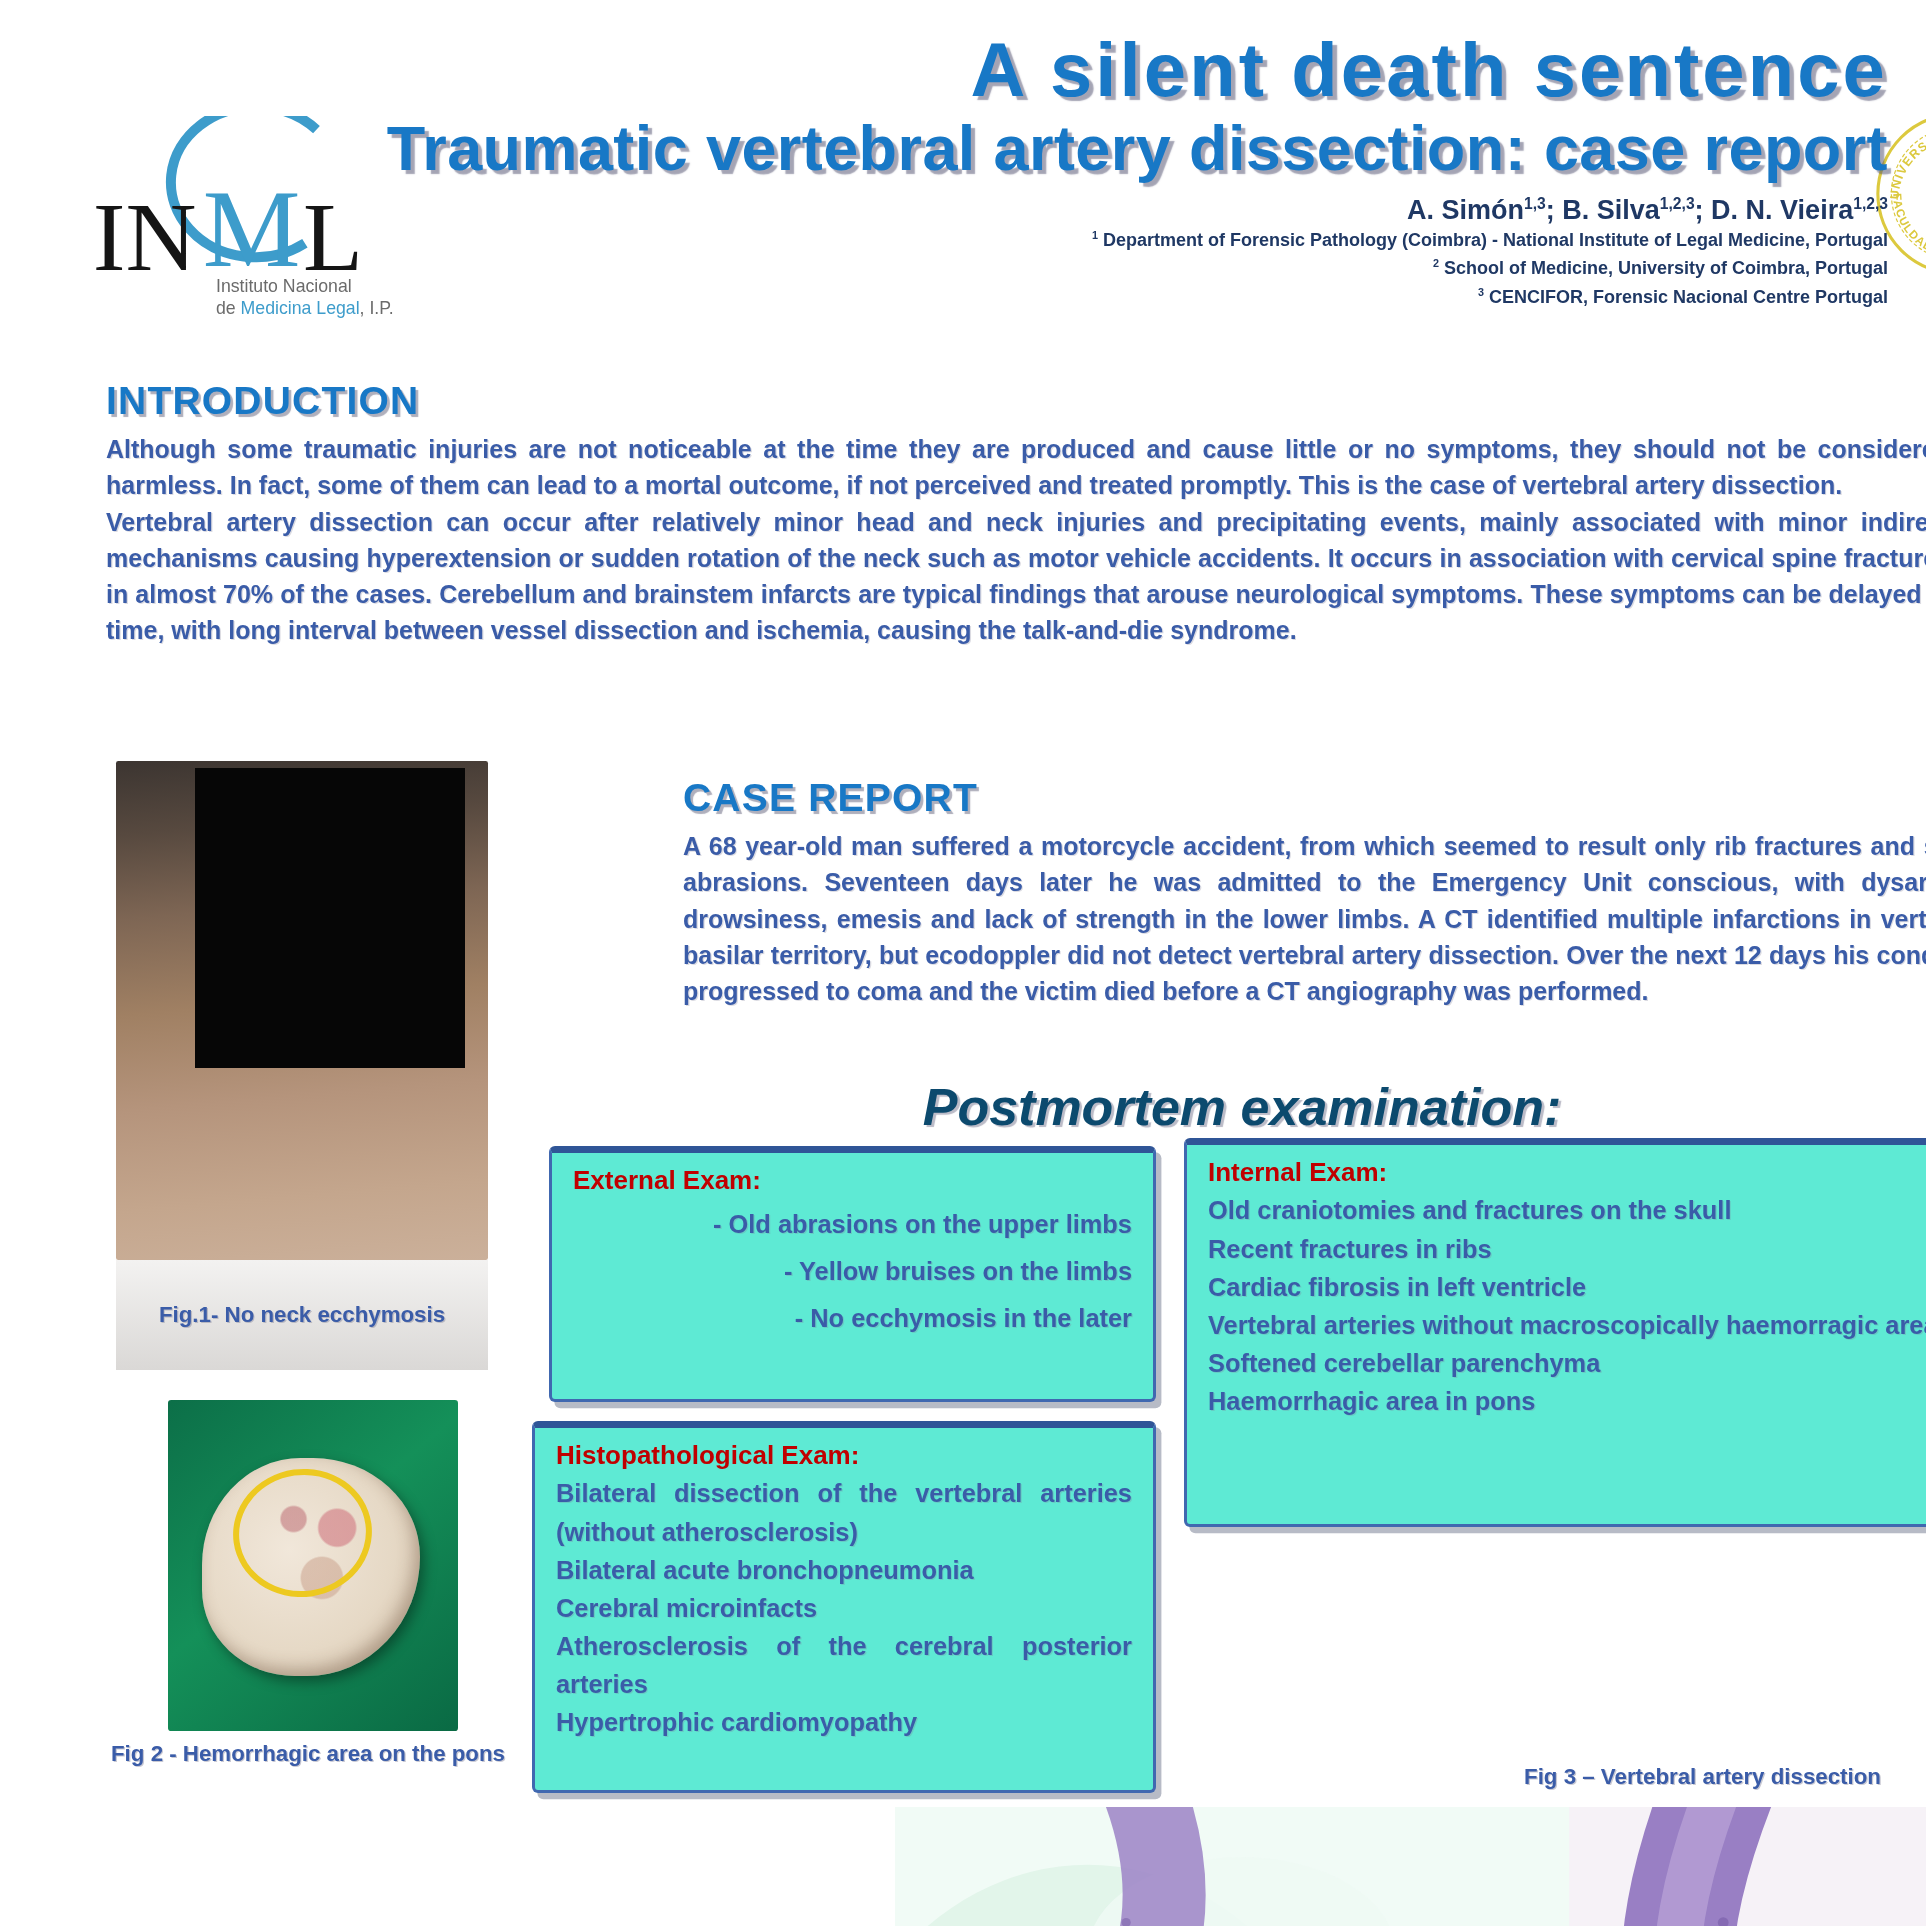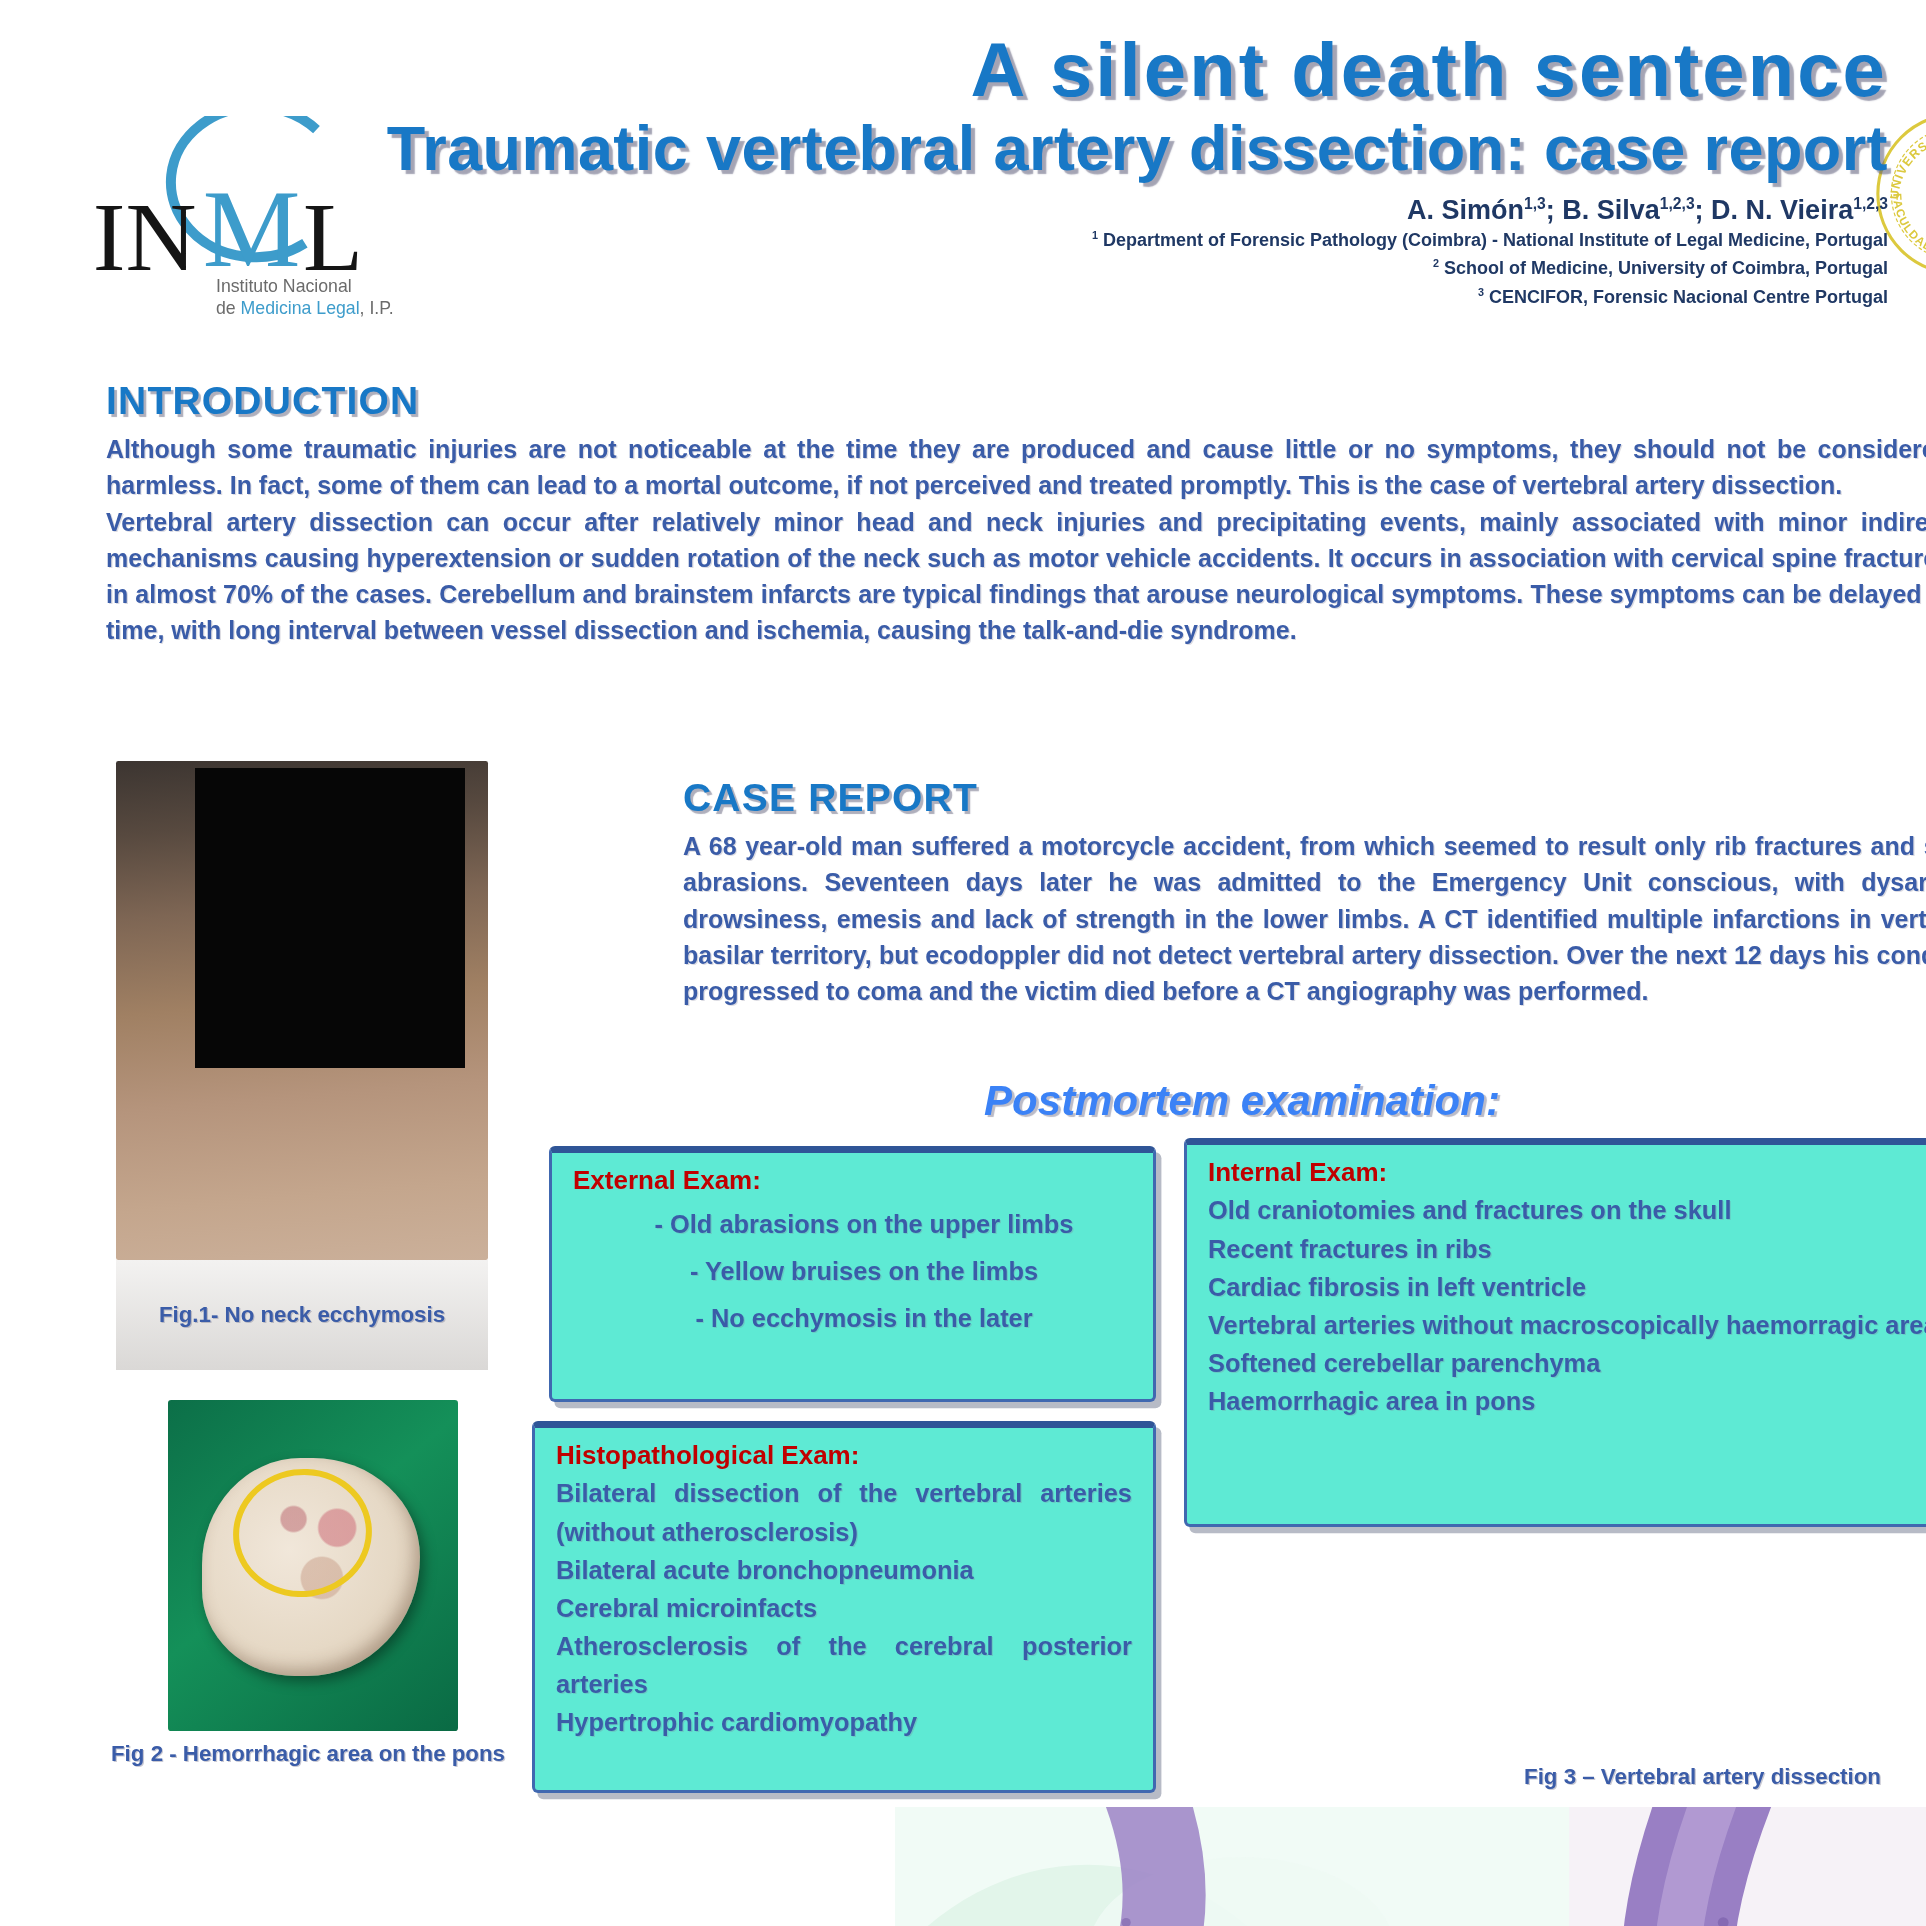--- a/index.html
+++ b/index.html
@@ -34,36 +34,36 @@
   .section-heading{
     font-size:39px;font-weight:bold;color:#1878C6;letter-spacing:1.2px;
     text-shadow:2.7px 2.7px 0.8px rgba(96,96,122,.5);
   }
   .body-text{
     font-size:25px;font-weight:bold;color:#3A5CA8;text-align:justify;line-height:1.45;
     text-shadow:1.2px 1.2px 0.4px rgba(125,125,150,.28);
   }
   .body-text p{margin:0;}
   .postmortem{
-    font-size:42px;font-weight:bold;font-style:italic;color:#3b82f6;text-align:center;
+    font-size:52px;font-weight:bold;font-style:italic;color:#0c4a6e;text-align:center;
     text-shadow:2.7px 2.3px 0.8px rgba(105,105,130,.45);white-space:nowrap;
   }
 
   
   .exam-box{
     background:#5eead4;border:3.1px solid #4068B0;border-top:7.7px solid #2F5597;
     border-radius:6px;box-sizing:border-box;padding:11.6px 21px;
     box-shadow:5.4px 6.2px 0 rgba(95,104,128,.45);
   }
   .box-heading{font-size:26px;font-weight:bold;color:#C00000;margin-bottom:3.9px;}
   .box-item{
     font-size:25.4px;font-weight:bold;color:#3A5CA8;line-height:1.5;text-align:justify;
     text-shadow:1.2px 1.2px 0.4px rgba(125,125,150,.28);
   }
-  .ext-item{text-align:center;padding-left:23px;margin-top:9px;}
+  .ext-item{text-align:right;padding-left:23px;margin-top:9px;}
 
   
   .fig-caption{
     font-size:22.3px;font-weight:bold;color:#3A5CA8;text-align:center;line-height:1.5;
     text-shadow:1.2px 1.2px 0.4px rgba(120,120,145,.4);
   }
   .f1-photo{height:499px;position:relative;overflow:hidden;border-radius:2.3px;
     background:linear-gradient(175deg,#3c3531 0%,#57493f 14%,#7e6654 30%,#a08063 48%,#b5947c 66%,#c4a68d 85%,#cbb09a 100%);}
   .f1-redaction{position:absolute;left:79px;top:7px;width:270px;height:300px;background:#060606;}
   .f1-caption-panel{height:110px;background:linear-gradient(180deg,#f3f2f1,#dad8d6);

